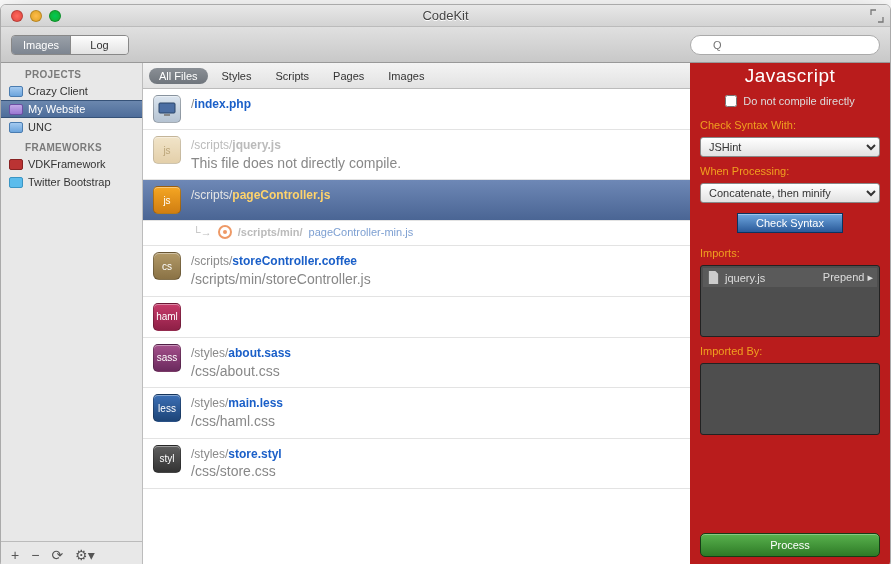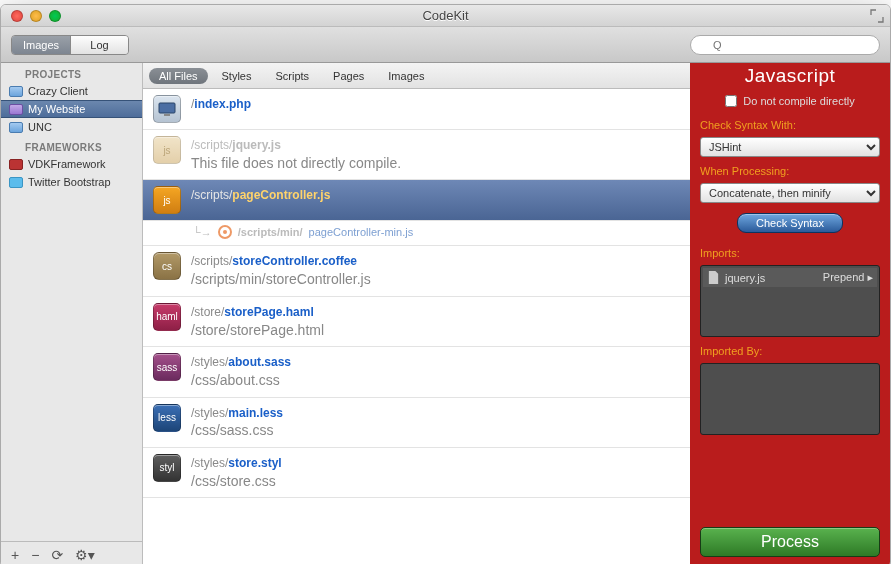--- a/index.html
+++ b/index.html
@@ -60,25 +60,25 @@
 .subrow .arrow{ color:#bbb;}
 .subrow .target{ width:14px;height:14px; border:2px solid #e96; border-radius:50%; display:inline-flex; align-items:center;justify-content:center;}
 .subrow .target::after{content:""; width:4px;height:4px;background:#e96;border-radius:50%;}
 .subrow .p1{ color:#bbb;font-weight:bold;} .subrow .p2{ color:#7ea0d2;}
 .inspector{ width:200px; background:#b91c1c; color:#ddd; font-size:11px; display:flex; flex-direction:column; padding:2px 10px 10px; gap:6px;}
 .inspector h2{ text-align:center; font-family: "Helvetica Neue", Arial; font-weight:200; font-size:19px; color:#fff; letter-spacing:0.5px; margin-bottom:2px;}
 .chk{ display:flex; align-items:center; gap:6px; justify-content:center; margin-bottom:4px;}
 .chk input{ width:12px;height:12px;}
 .lbl{ color:#f0a020; font-size:11px; margin-top:2px;}
 .select{ width:100%; height:20px; background:linear-gradient(#fff,#e2e2e2); border:1px solid #888; border-radius:3px; font-size:11px; padding:0 4px; color:#333;}
-.btn{ display:block; margin:4px auto 6px; padding:3px 18px; border-radius:9px; border:1px solid #0a3360; background:linear-gradient(#6fa7e0,#2a5a99); color:#fff; font-size:11px; cursor:pointer; box-shadow:inset 0 1px rgba(255,255,255,.35);}
+.btn{ display:block; margin:4px auto 6px; padding:3px 18px; border-radius:0; border:1px solid #0a3360; background:linear-gradient(#6fa7e0,#2a5a99); color:#fff; font-size:11px; cursor:pointer; box-shadow:inset 0 1px rgba(255,255,255,.35);}
 .listbox{ background:#4e4e4e; border:1px solid #222; border-radius:3px; min-height:72px; padding:2px;}
 .importrow{ display:flex; align-items:center; justify-content:space-between; padding:3px 4px; background:#5a5a5a;}
 .importrow .name{ display:flex; align-items:center; gap:5px;}
-.processbtn{ margin-top:auto; padding:5px 0; border-radius:5px; border:1px solid #173c15; background:linear-gradient(#59b24e,#2e7a26); color:#fff; font-size:16px; cursor:pointer; box-shadow:inset 0 1px rgba(255,255,255,0.3);text-align:center;}
+.processbtn{ margin-top:auto; padding:5px 0; border-radius:5px; border:1px solid #173c15; background:linear-gradient(#59b24e,#2e7a26); color:#fff; font-size:11px; cursor:pointer; box-shadow:inset 0 1px rgba(255,255,255,0.3);text-align:center;}
 .icon-doc{width:13px;height:13px;fill:#ccc;}
 </style>
 </head>
 <body>
 
 <div class="window">
   <div class="titlebar">
     <div class="traffic">
       <span class="tl red"></span>
       <span class="tl yel"></span>
@@ -172,29 +172,28 @@
             <span class="target"></span>
             <span class="p1">/scripts/min/</span>
             <span class="p2">pageController-min.js</span>
           </div>
           <div class="row">
             <div class="badge cs">cs</div>
             <div class="txt"><span class="path-gray">/scripts/</span><span class="path-blue">storeController.coffee</span><div class="sub">/scripts/min/storeController.js</div></div>
           </div>
           <div class="row">
             <div class="badge haml">haml</div>
-            <div class="txt"><span class="path-gray">/store/</span><span class="path-blue">storePage.haml</span><div class="sub">/store/storePage.html</div></div>
           </div>
           <div class="row">
             <div class="badge sass">sass</div>
             <div class="txt"><span class="path-gray">/styles/</span><span class="path-blue">about.sass</span><div class="sub">/css/about.css</div></div>
           </div>
           <div class="row">
             <div class="badge less">less</div>
-            <div class="txt"><span class="path-gray">/styles/</span><span class="path-blue">main.less</span><div class="sub">/css/sass.css</div></div>
+            <div class="txt"><span class="path-gray">/styles/</span><span class="path-blue">main.less</span><div class="sub">/css/haml.css</div></div>
           </div>
           <div class="row">
             <div class="badge styl">styl</div>
             <div class="txt"><span class="path-gray">/styles/</span><span class="path-blue">store.styl</span><div class="sub">/css/store.css</div></div>
           </div>
         </div>
     </div>
 
     <div class="inspector">
       <h2>Javascript</h2>

